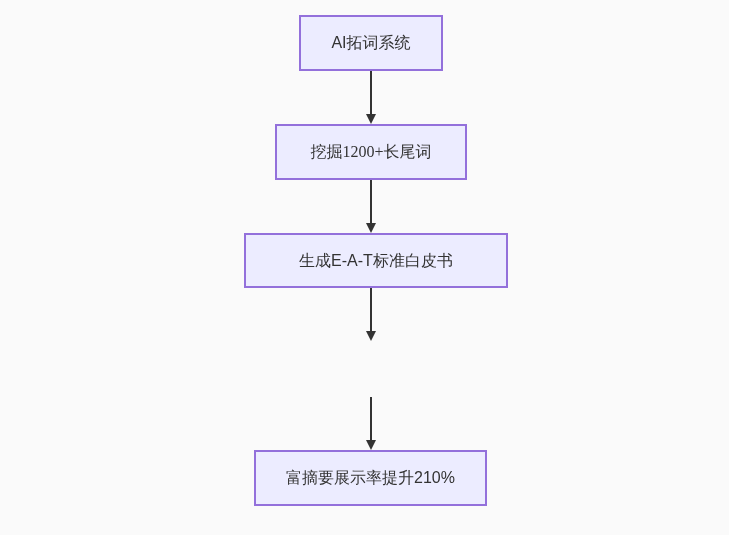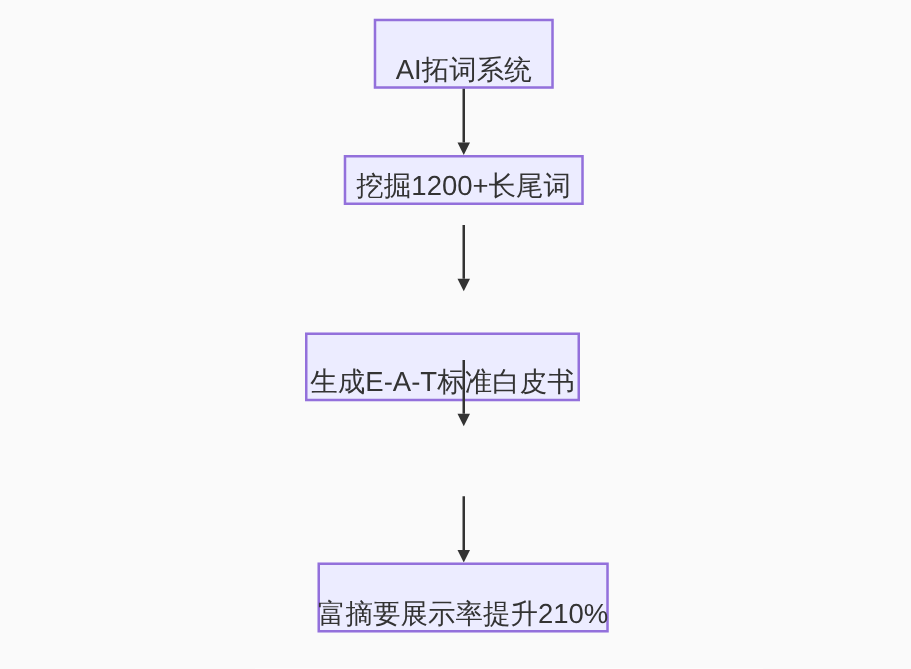--- a/index.html
+++ b/index.html
@@ -15,31 +15,31 @@
     height: 535px;
     background: #FAFAFA;
     overflow: hidden;
   }
   .flow-node {
     position: absolute;
     box-sizing: border-box;
     background: #ECECFF;
     border: 2px solid #9370DB;
     color: #333333;
-    font-size: 22px;
+    font-size: 16px;
     line-height: 1.2;
     display: flex;
-    align-items: flex-end;
+    align-items: center;
     justify-content: center;
     text-align: center;
     white-space: nowrap;
   }
   .node-1 { left: 299px; top: 15px;  width: 144px; height: 56px; }
-  .node-2 { left: 275px; top: 124px; width: 192px; height: 40px; }
-  .node-3 { left: 244px; top: 233px; width: 220px; height: 55px; margin-top: 33px; }
+  .node-2 { left: 275px; top: 124px; width: 192px; height: 56px; font-family: Liberation Serif, serif; }
+  .node-3 { left: 244px; top: 233px; width: 264px; height: 55px; }
   .node-4 { left: 264px; top: 341px; width: 213px; height: 56px; }
   .node-5 { left: 254px; top: 450px; width: 233px; height: 56px; }
 
   .flow-arrow {
     position: absolute;
     left: 370px;
     width: 2px;
     background: #333333;
   }
   .flow-arrow::after {

